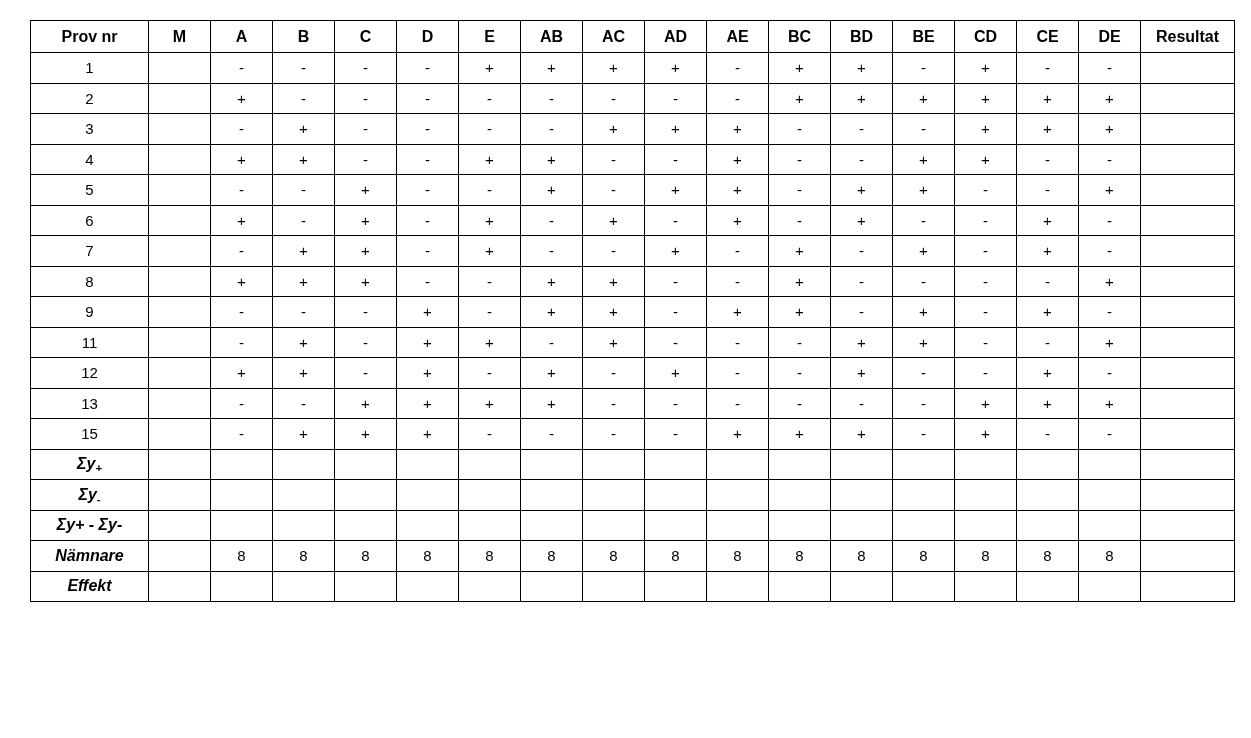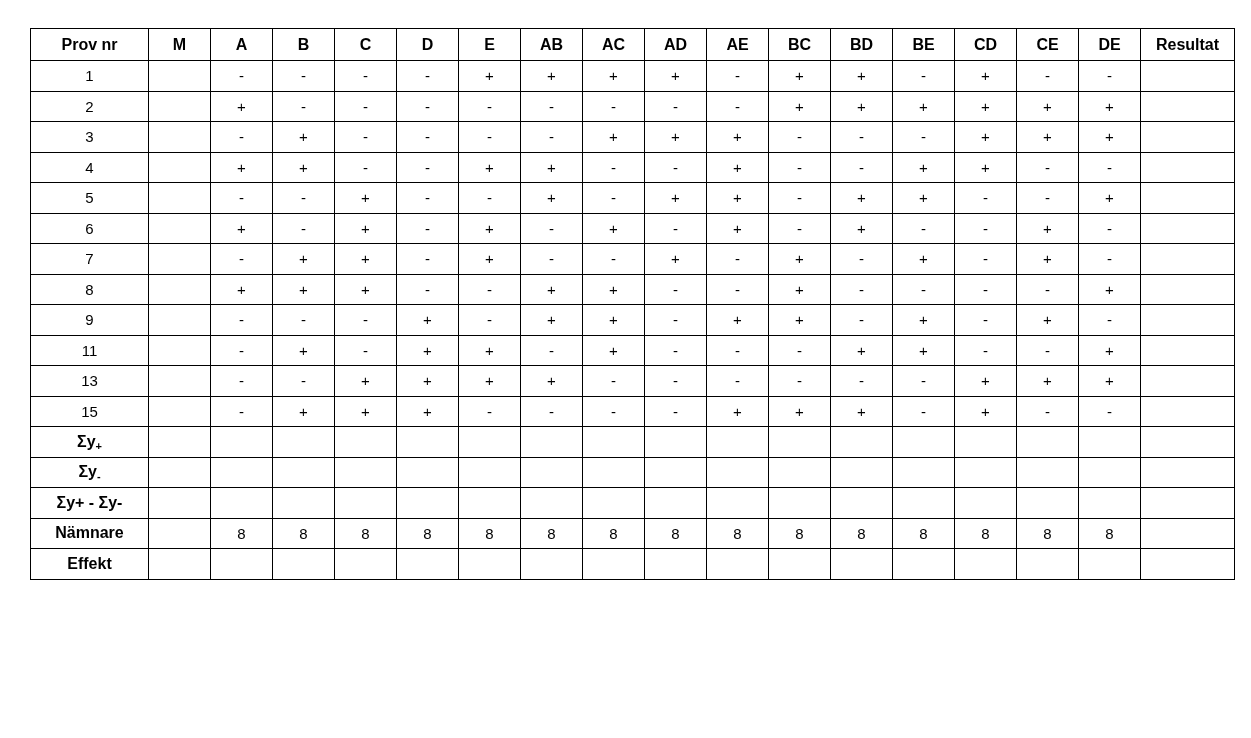--- a/index.html
+++ b/index.html
@@ -10,21 +10,21 @@
   body {
     width: 1251px;
     height: 738px;
     font-family: "Liberation Sans", sans-serif;
     color: #000000;
     overflow: hidden;
   }
   #sheet {
     position: absolute;
     left: 30px;
-    top: 28px;
+    top: 20px;
     width: 1194px;
   }
   table.design-matrix {
     border-collapse: collapse;
     table-layout: fixed;
     width: 1194px;
     background: #ffffff;
   }
   table.design-matrix td,
   table.design-matrix th {
@@ -46,20 +46,21 @@
   col.c-first { width: 118px; }
   col.c-mid   { width: 62px; }
   col.c-last  { width: 94px; }
 
   td.row-label {
     font-size: 15px;
   }
   td.row-label.bold {
     font-weight: bold;
     font-size: 16px;
+    font-style: italic;
   }
   td.sign {
     font-size: 15px;
     font-weight: bold;
   }
   td.num {
     font-size: 15px;
   }
   .sum-label {
     font-weight: bold;
@@ -314,20 +315,40 @@
           <td class="sign">-</td>
           <td class="sign">-</td>
           <td class="sign">+</td>
           <td class="sign">+</td>
           <td class="sign">-</td>
           <td class="sign">-</td>
           <td class="sign">+</td>
           <td class="num"></td>
         </tr>
         <tr>
+          <td class="row-label">12</td>
+          <td class="num"></td>
+          <td class="sign">+</td>
+          <td class="sign">+</td>
+          <td class="sign">-</td>
+          <td class="sign">+</td>
+          <td class="sign">-</td>
+          <td class="sign">+</td>
+          <td class="sign">-</td>
+          <td class="sign">+</td>
+          <td class="sign">-</td>
+          <td class="sign">-</td>
+          <td class="sign">+</td>
+          <td class="sign">-</td>
+          <td class="sign">-</td>
+          <td class="sign">+</td>
+          <td class="sign">-</td>
+          <td class="num"></td>
+        </tr>
+        <tr>
           <td class="row-label">13</td>
           <td class="num"></td>
           <td class="sign">-</td>
           <td class="sign">-</td>
           <td class="sign">+</td>
           <td class="sign">+</td>
           <td class="sign">+</td>
           <td class="sign">+</td>
           <td class="sign">-</td>
           <td class="sign">-</td>

